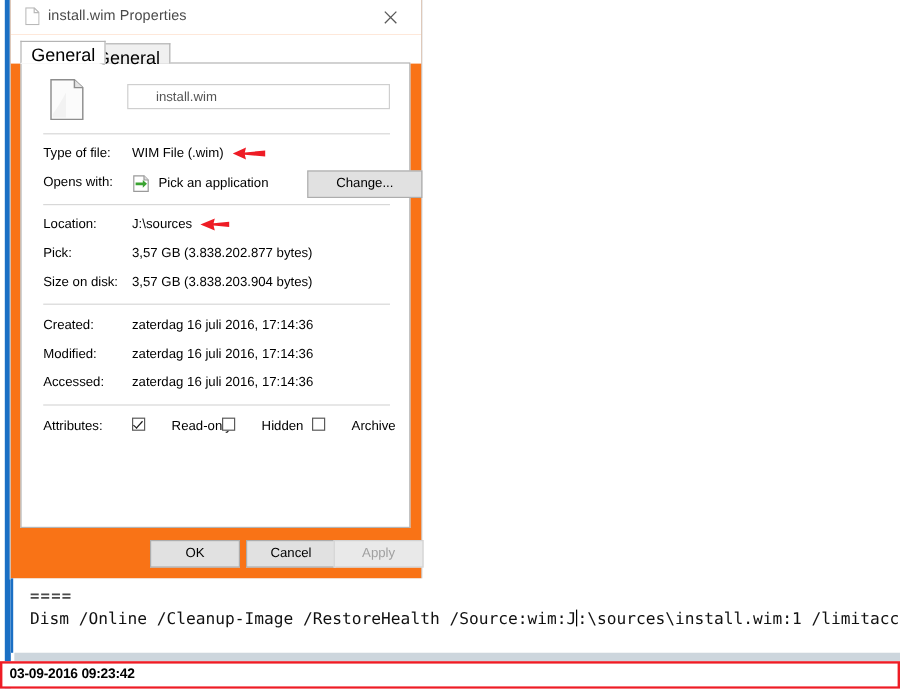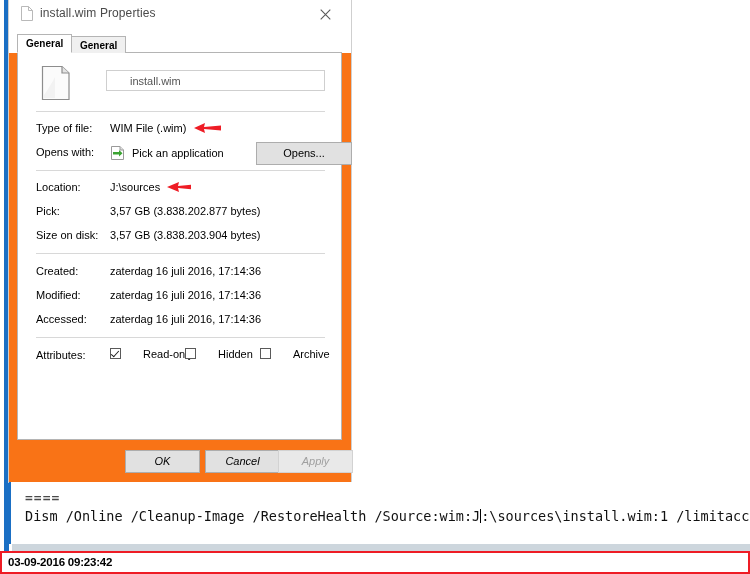--- a/index.html
+++ b/index.html
@@ -73,25 +73,24 @@
     position: absolute;
     left: 0; top: 29px;
     width: 342px; height: 24px;
     background: #ffffff;
   }
   .tab {
     position: absolute;
     top: 5px;
     height: 19px;
     padding: 3px 8px 0 8px;
-    font-size: 10px;
+    font-size: 15px;
     box-sizing: border-box;
     cursor: default;
     white-space: nowrap;
-    font-weight: bold;
   }
   .tab.active {
     left: 8px;
     background: #ffffff;
     border: 1px solid #b4b4b4;
     border-bottom: 1px solid #ffffff;
     color: #000;
     z-index: 3;
   }
   .tab.inactive {
@@ -235,21 +234,20 @@
     top: 450px;
     width: 75px; height: 23px;
     background: #e1e1e1;
     border: 1px solid #adadad;
     box-sizing: border-box;
     font-size: 11px;
     text-align: center;
     line-height: 21px;
     color: #000;
     cursor: default;
-    font-style: italic;
   }
   #btn-ok { left: 116px; }
   #btn-cancel { left: 196px; }
   #btn-apply {
     left: 269px;
     color: #a0a0a0;
     background: #e9e9e9;
     border-color: #d2d2d2;
   }
 
@@ -375,21 +373,21 @@
     <div class="row" style="top:93px">
       <span class="lbl">Opens with:</span>
       <span id="openswith-icon">
         <svg width="16" height="16" viewBox="0 0 16 16">
           <path d="M1.5 1.5 H10 L13.5 5 V14.5 H1.5 Z" fill="#ffffff" stroke="#9a9a9a"></path>
           <path d="M10 1.5 V5 H13.5" fill="#e0e0e0" stroke="#9a9a9a"></path>
           <path d="M3 7 H9 L9 5 L12.5 8.2 L9 11.4 L9 9.4 H3 Z" fill="#3aa331"></path>
         </svg>
       </span>
       <span id="openswith-text">Pick an application</span>
-      <div id="change-btn">Opens...</div>
+      <div id="change-btn">Change...</div>
     </div>
 
     <div class="hr" style="top:117px"></div>
 
     <div class="row" style="top:128px">
       <span class="lbl">Location:</span>
       <span class="val">J:\sources</span>
     </div>
     <span class="red-arrow" style="left:148px; top:127px">
       <svg width="30" height="14" viewBox="0 0 30 14">

